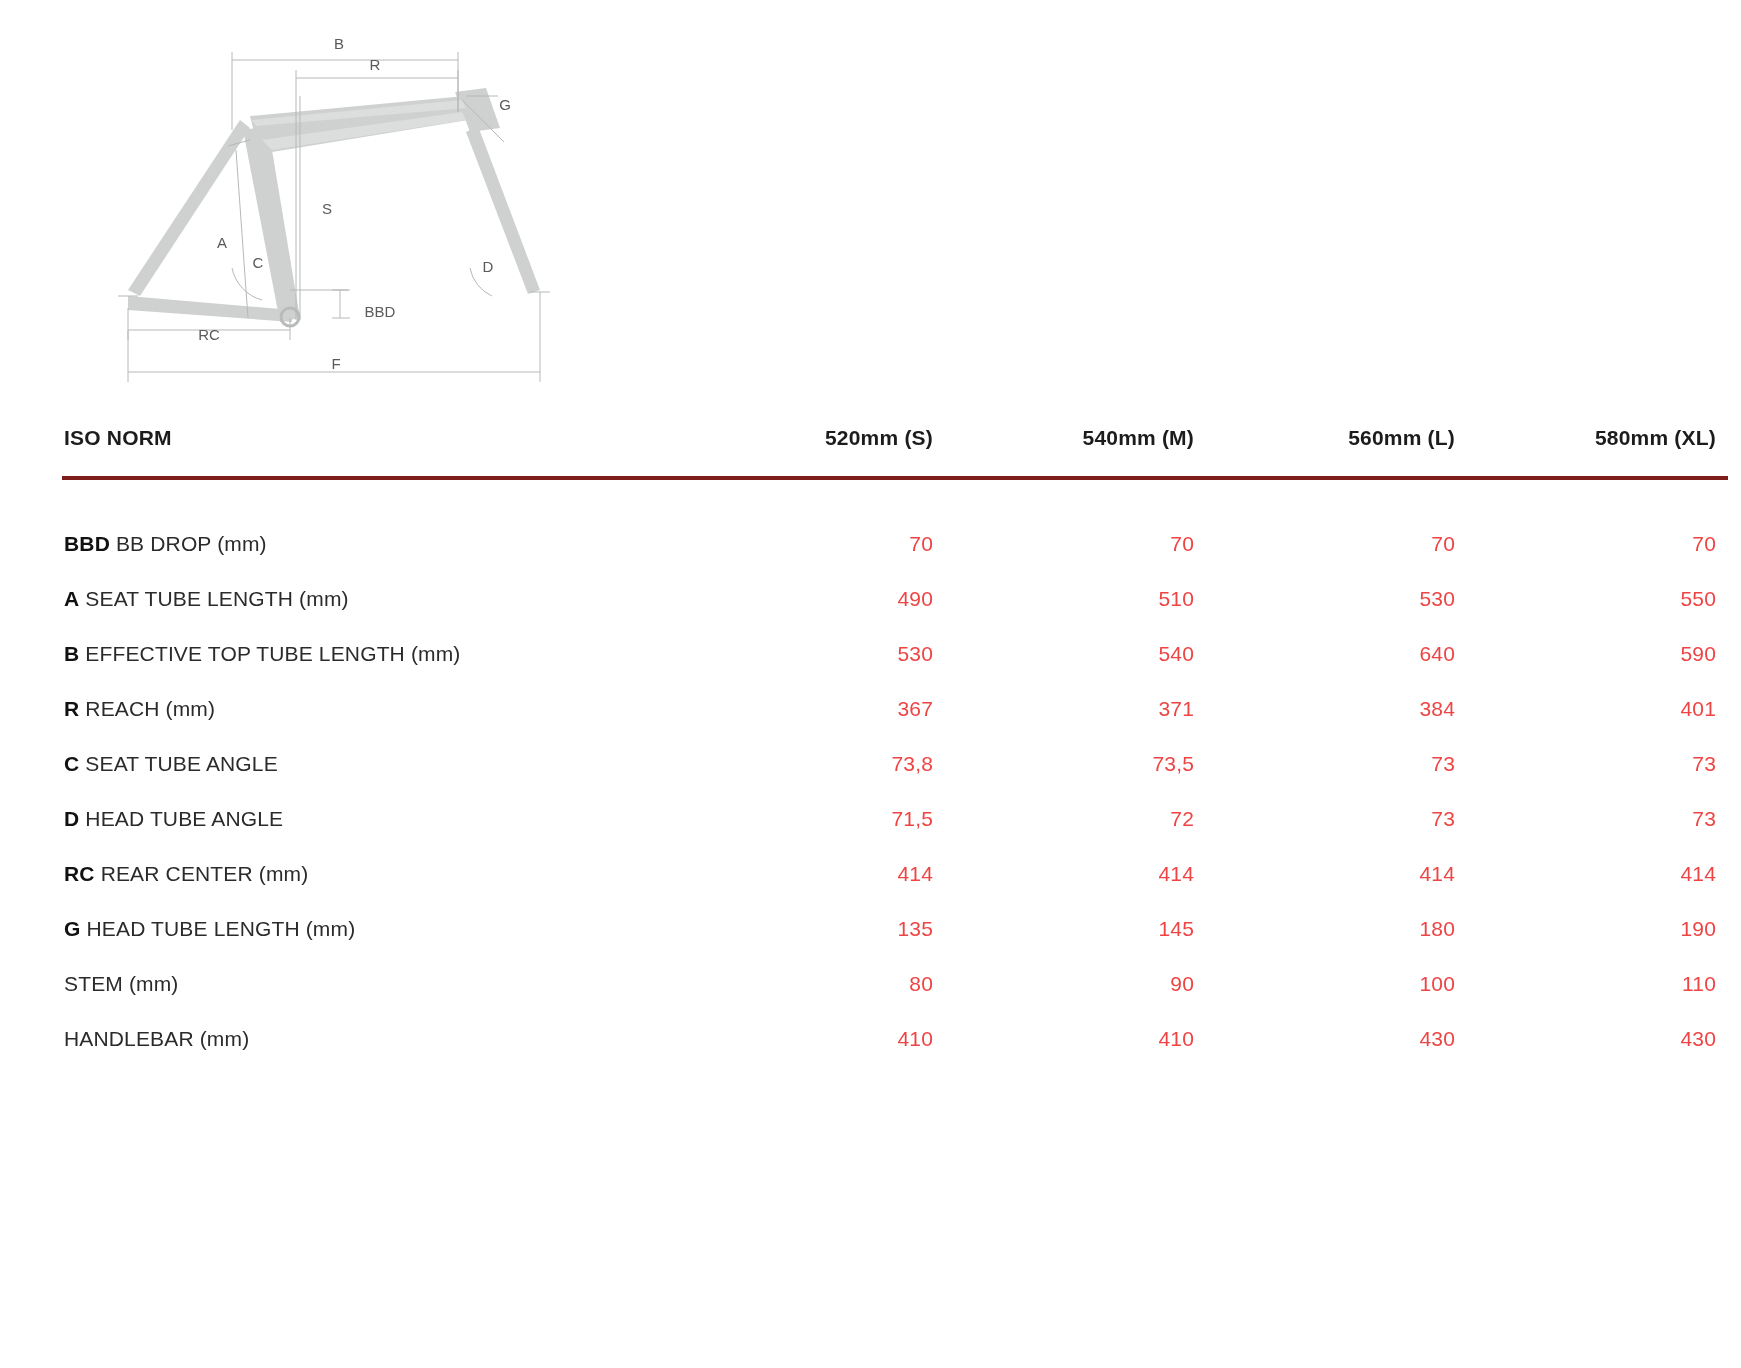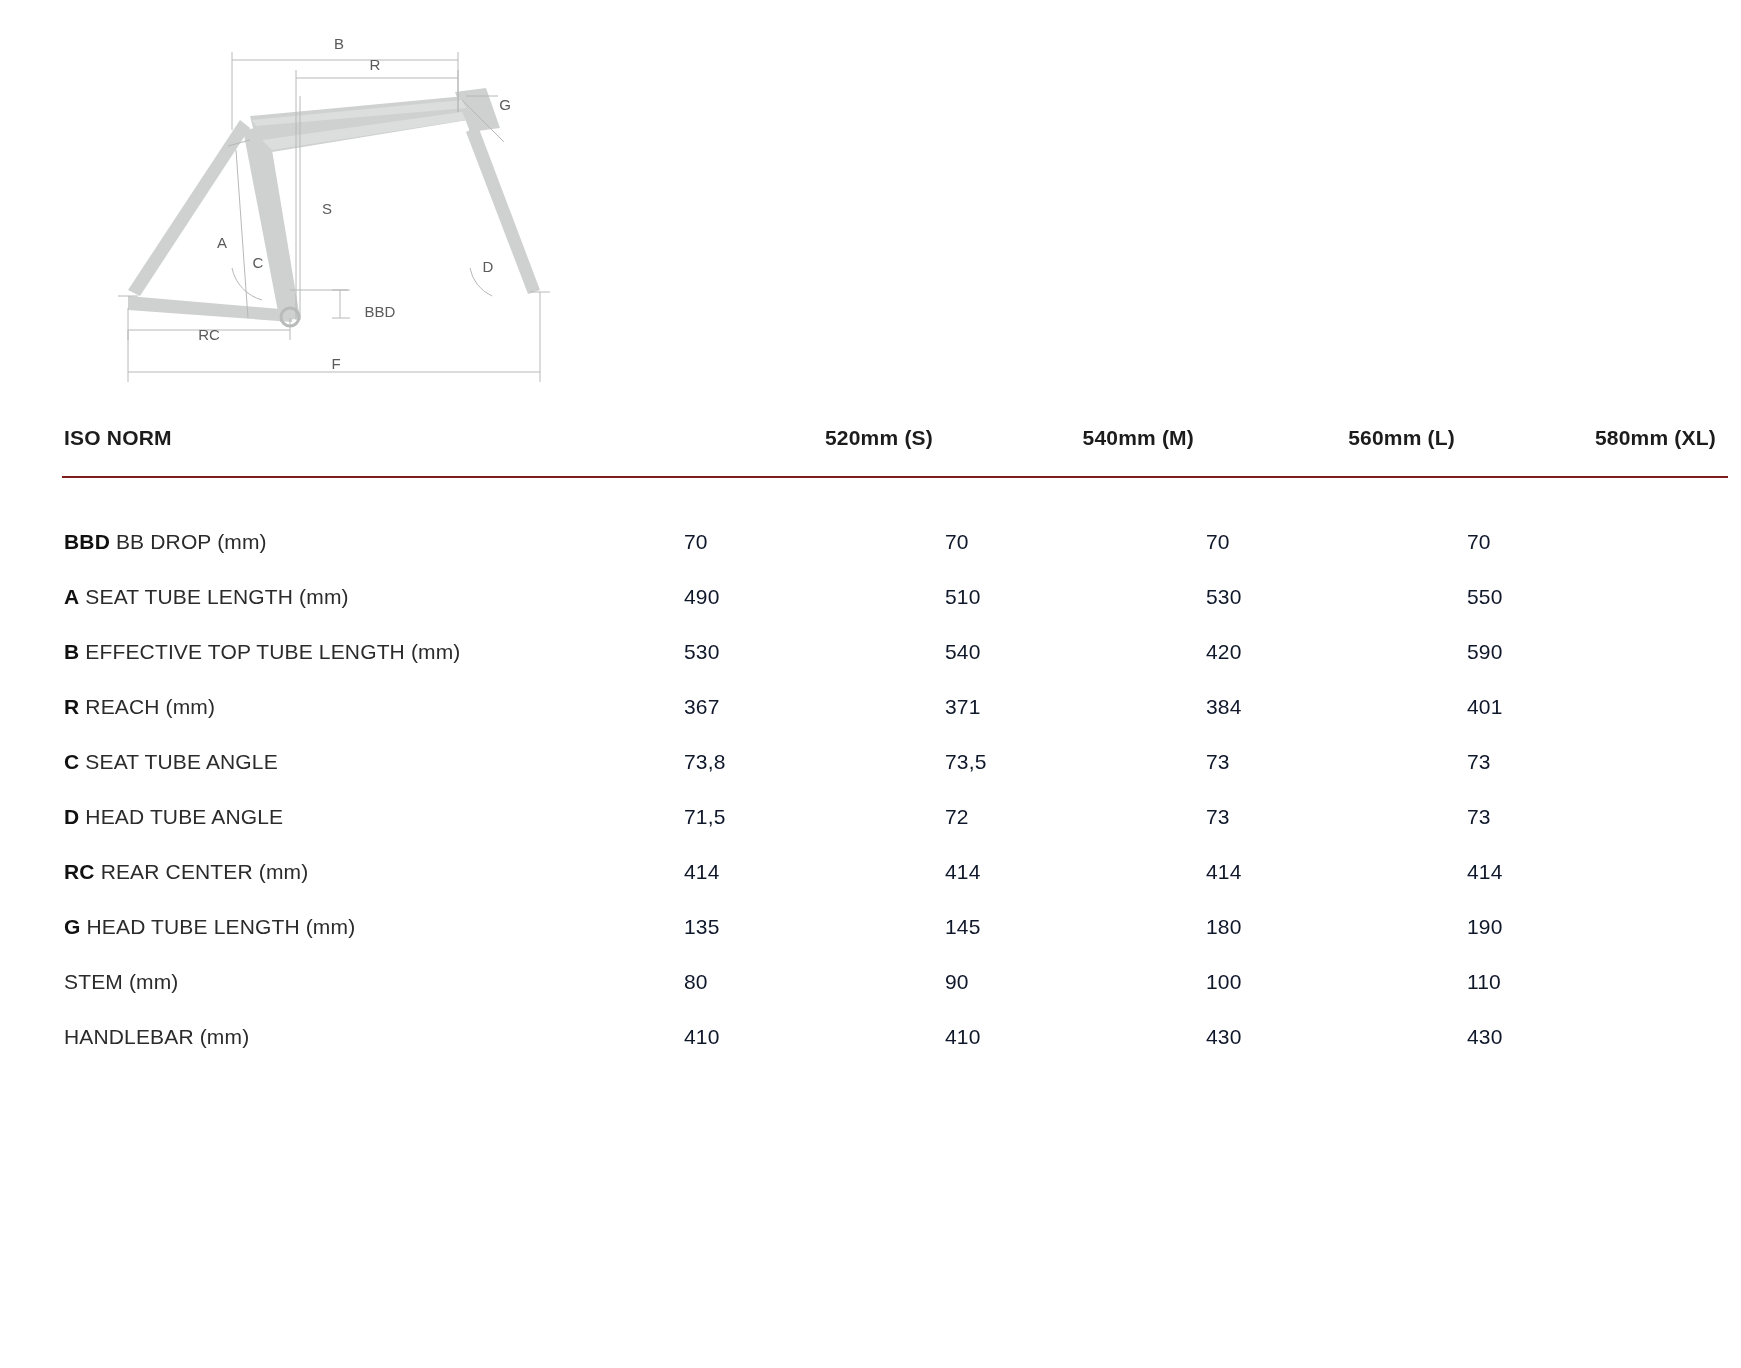--- a/index.html
+++ b/index.html
@@ -65,21 +65,21 @@
     text-align: left;
     width: 620px;
     padding-left: 2px;
   }
   thead th.col-size {
     text-align: right;
     width: 249px;
     padding-right: 12px;
   }
   thead tr {
-    border-bottom: 2px solid #7f1d1d;
+    border-bottom: 4px solid #7f1d1d;
   }
   tbody tr:first-child td {
     padding-top: 36px;
   }
   tbody td {
     font-size: 21px;
     color: #333333;
     height: 55px;
     letter-spacing: 0.15px;
   }
@@ -87,22 +87,23 @@
     text-align: left;
     padding-left: 2px;
     font-weight: normal;
     color: #2b2b2b;
   }
   tbody td.row-label b {
     font-weight: bold;
     color: #111111;
   }
   tbody td.val {
+    text-align: right;
     padding-right: 12px;
-    color: #0f172a;
+    color: #ef4444;
   }
 </style>
 </head>
 <body>
 
 <div class="page">
 
   <div class="diagram-wrap">
     <svg class="diagram-svg" width="640" height="400" viewBox="0 0 640 400" xmlns="http://www.w3.org/2000/svg">
       <g>
@@ -210,21 +211,21 @@
           <td class="val">490</td>
           <td class="val">510</td>
           <td class="val">530</td>
           <td class="val">550</td>
         </tr>
 
         <tr>
           <td class="row-label"><b>B</b> <span>EFFECTIVE TOP TUBE LENGTH (mm)</span></td>
           <td class="val">530</td>
           <td class="val">540</td>
-          <td class="val">420</td>
+          <td class="val">640</td>
           <td class="val">590</td>
         </tr>
 
 
         <tr>
           <td class="row-label"><b>R</b> <span>REACH (mm)</span></td>
           <td class="val">367</td>
           <td class="val">371</td>
           <td class="val">384</td>
           <td class="val">401</td>

